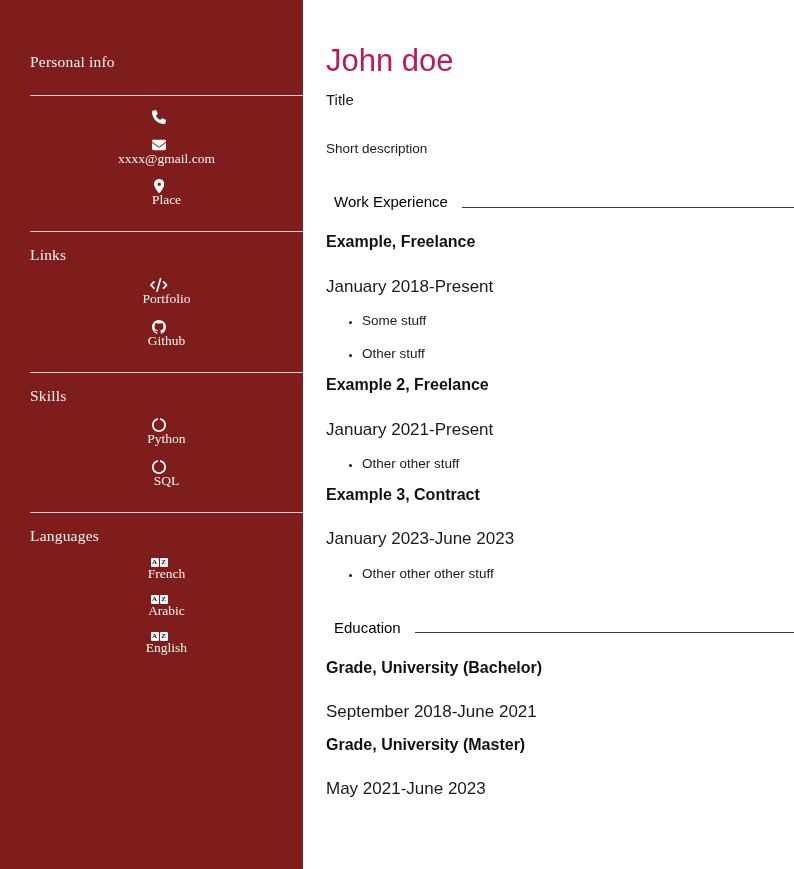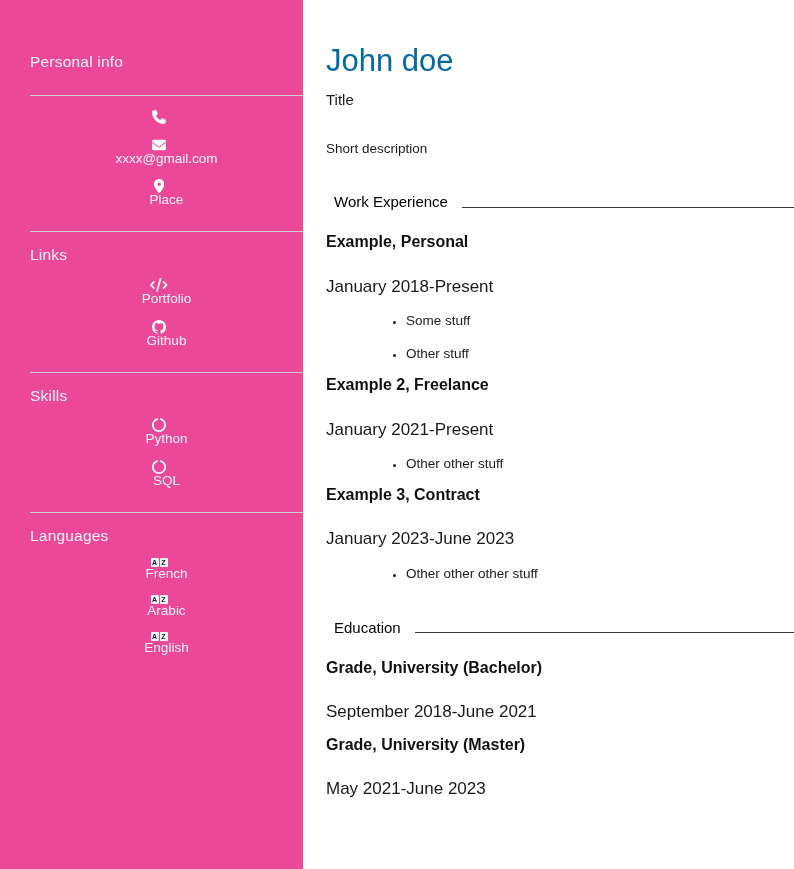--- a/index.html
+++ b/index.html
@@ -46,50 +46,50 @@
   }
 
   
   .content {
     flex: 1; box-sizing: border-box;
     padding: 45px 0 0 23px;
     color: #1a1a1a;
   }
   h1.person-name {
     font-size: 31px; font-weight: 400; margin: 0; line-height: 1.0;
-    color: #0369a1;
+    color: #be185d;
   }
   .job-title { font-size: 15px; margin-top: 16px; line-height: 1.1; }
   .desc { font-size: 13.5px; margin-top: 33px; line-height: 1.1; }
 
   .sec-head { display: flex; align-items: center; margin-top: 29px; }
   .sec-title {
     font-size: 15px; font-weight: 400; margin: 8px; line-height: 1.2;
     white-space: nowrap; color: #000000;
   }
   .sec-rule {
     flex: 1; height: 1px; background: #3c3c3c;
     margin-left: 6px; transform: translateY(5px);
   }
   .entry-title {
     font-size: 16px; font-weight: 700; margin: 14px 0 0 0; line-height: 1.15;
     color: #111;
   }
   .entry-date { font-size: 17px; margin-top: 26px; line-height: 1.1; }
   ul.bullets { margin: 0; padding: 0 0 0 36px; list-style: disc; }
   ul.bullets li {
-    margin-top: 18px; font-size: 13.5px; line-height: 1.1; margin-left: 44px;
+    margin-top: 18px; font-size: 13.5px; line-height: 1.1;
   }
   ul.bullets li::marker { font-size: 11px; }
 </style>
 </head>
 <body>
 
 <div class="page">
-  <aside class="sidebar" style="background: #ec4899; color: rgb(242, 244, 246);">
+  <aside class="sidebar" style="background: #7f1d1d; color: rgb(242, 244, 246); font-family: Liberation Serif, serif;">
       <h2 class="sb-heading">Personal info</h2>
       <hr class="sb-div">
       <div class="sb-item">
         <span class="icn">
           <svg viewBox="0 0 512 512" fill="currentColor" aria-hidden="true">
             <path d="M164.9 24.6c-7.7-18.6-28-28.5-47.4-23.2l-88 24C12.1 30.2 0 46 0 64C0 311.4 200.6 512 448 512c18 0 33.8-12.1 38.6-29.5l24-88c5.3-19.4-4.6-39.7-23.2-47.4l-96-40c-16.3-6.8-35.2-2.1-46.3 11.6L304.7 368C234.3 334.7 177.3 277.7 144 207.3L193.3 167c13.7-11.2 18.4-30 11.6-46.3l-40-96z"></path>
           </svg>
         </span>
         <span class="lbl"></span>
       </div>
@@ -178,21 +178,21 @@
   <main class="content" style="color: rgb(26, 26, 26);">
     <h1 class="person-name">John doe</h1>
     <div class="job-title">Title</div>
     <div class="desc">Short description</div>
     <div>
         <section class="sec">
           <div class="sec-head">
             <h2 class="sec-title">Work Experience</h2>
             <div class="sec-rule"></div>
           </div>
-          <h3 class="entry-title">Example, Personal</h3>
+          <h3 class="entry-title">Example, Freelance</h3>
           <div class="entry-date">January 2018-Present</div>
           <ul class="bullets">
             <li>Some stuff</li>
             <li>Other stuff</li>
           </ul>
           <h3 class="entry-title">Example 2, Freelance</h3>
           <div class="entry-date">January 2021-Present</div>
           <ul class="bullets">
             <li>Other other stuff</li>
           </ul>

